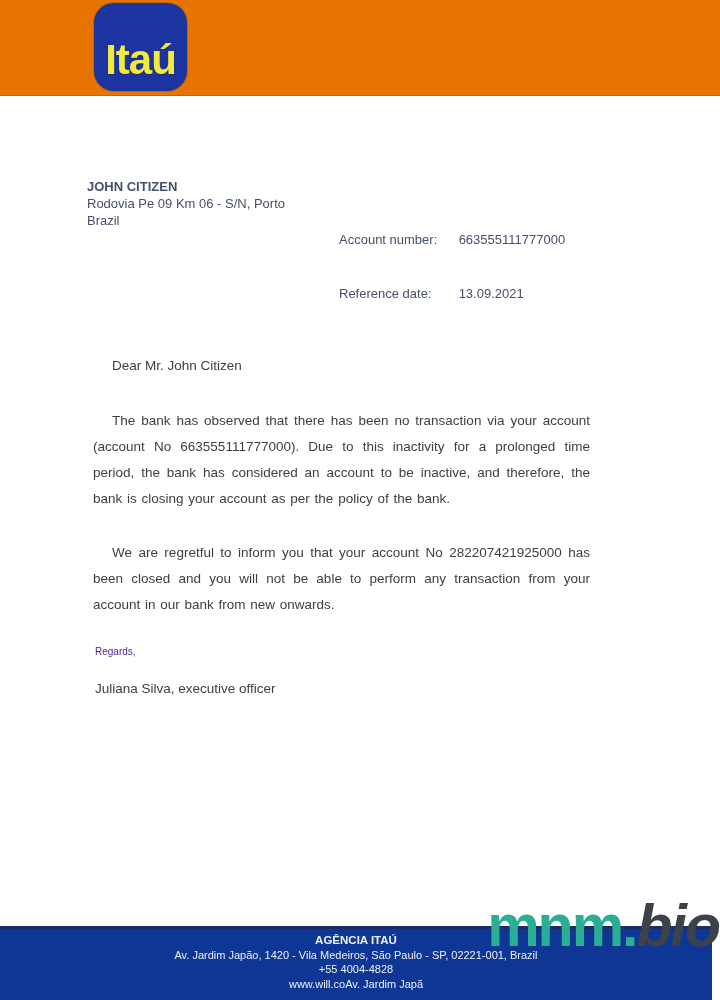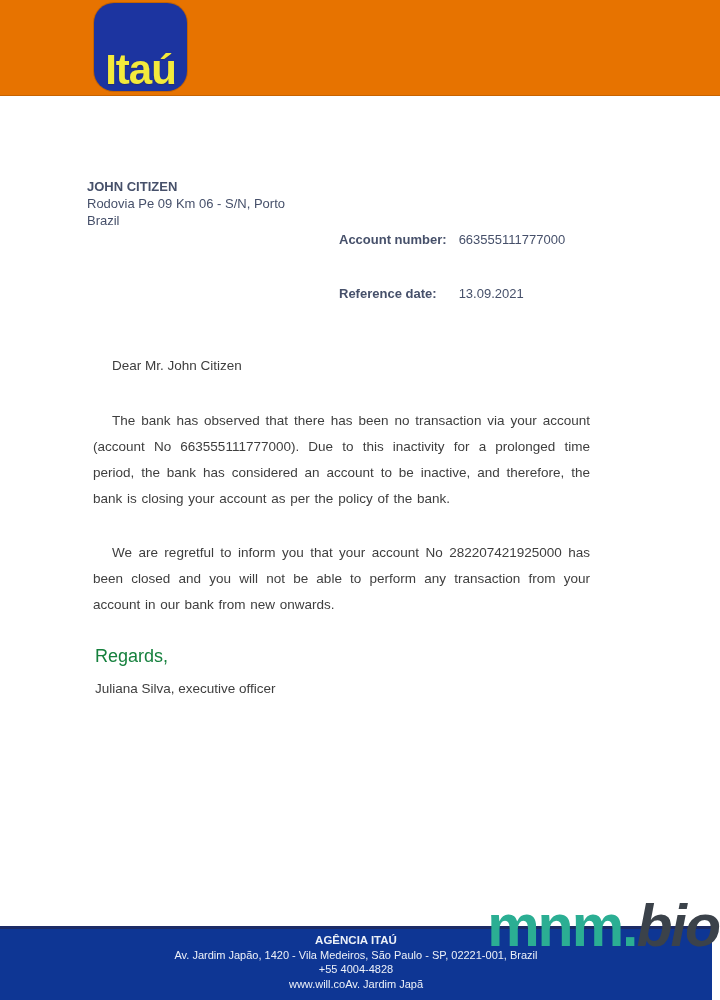--- a/index.html
+++ b/index.html
@@ -23,50 +23,51 @@
     border-radius:20px;
     box-shadow:0 0 0 1px rgba(90,50,0,.25);
     display:flex;align-items:flex-end;justify-content:center;
   }
   .logo-text{
     color:#f3ea3c;
     font-weight:bold;
     font-size:42px;
     line-height:1;
     letter-spacing:-1px;
+    padding-bottom:10px;
     text-shadow:0 1px 1px rgba(40,40,90,.55);
   }
   
   .recipient{
     position:absolute;left:87px;top:178px;width:240px;
     color:#46506a;font-size:13px;line-height:17px;
   }
   .recipient .name{font-weight:bold;}
   .meta{
     position:absolute;left:339px;top:195px;
     color:#46506a;font-size:13px;line-height:18px;
   }
-  .meta .label{display:inline-block;width:116px;font-weight:bold;}
+  .meta .label{display:inline-block;width:116px;}
   .meta .value{display:inline-block;margin-top:36px;}
   
   .salutation{
     position:absolute;left:112px;top:358px;margin:0;
     color:#3e3e3e;font-size:13.5px;
   }
   .para{
     position:absolute;left:93px;margin:0;width:497px;
     color:#3e3e3e;font-size:13.5px;line-height:26px;
     text-align:justify;text-indent:19px;
     word-spacing:1px;
   }
   .para1{top:408px;}
   .para2{top:540px;}
   .regards{
     position:absolute;left:95px;top:646px;margin:0;
-    color:#15803d;font-size:18px;
+    color:#4c1d95;font-size:10px;
   }
   .signature{
     position:absolute;left:95px;top:681px;margin:0;
     color:#3e3e3e;font-size:13.5px;
   }
   
   .watermark{
     position:absolute;right:1px;top:897px;
     font-size:59px;font-weight:bold;letter-spacing:-2px;
     line-height:1;white-space:nowrap;z-index:5;

